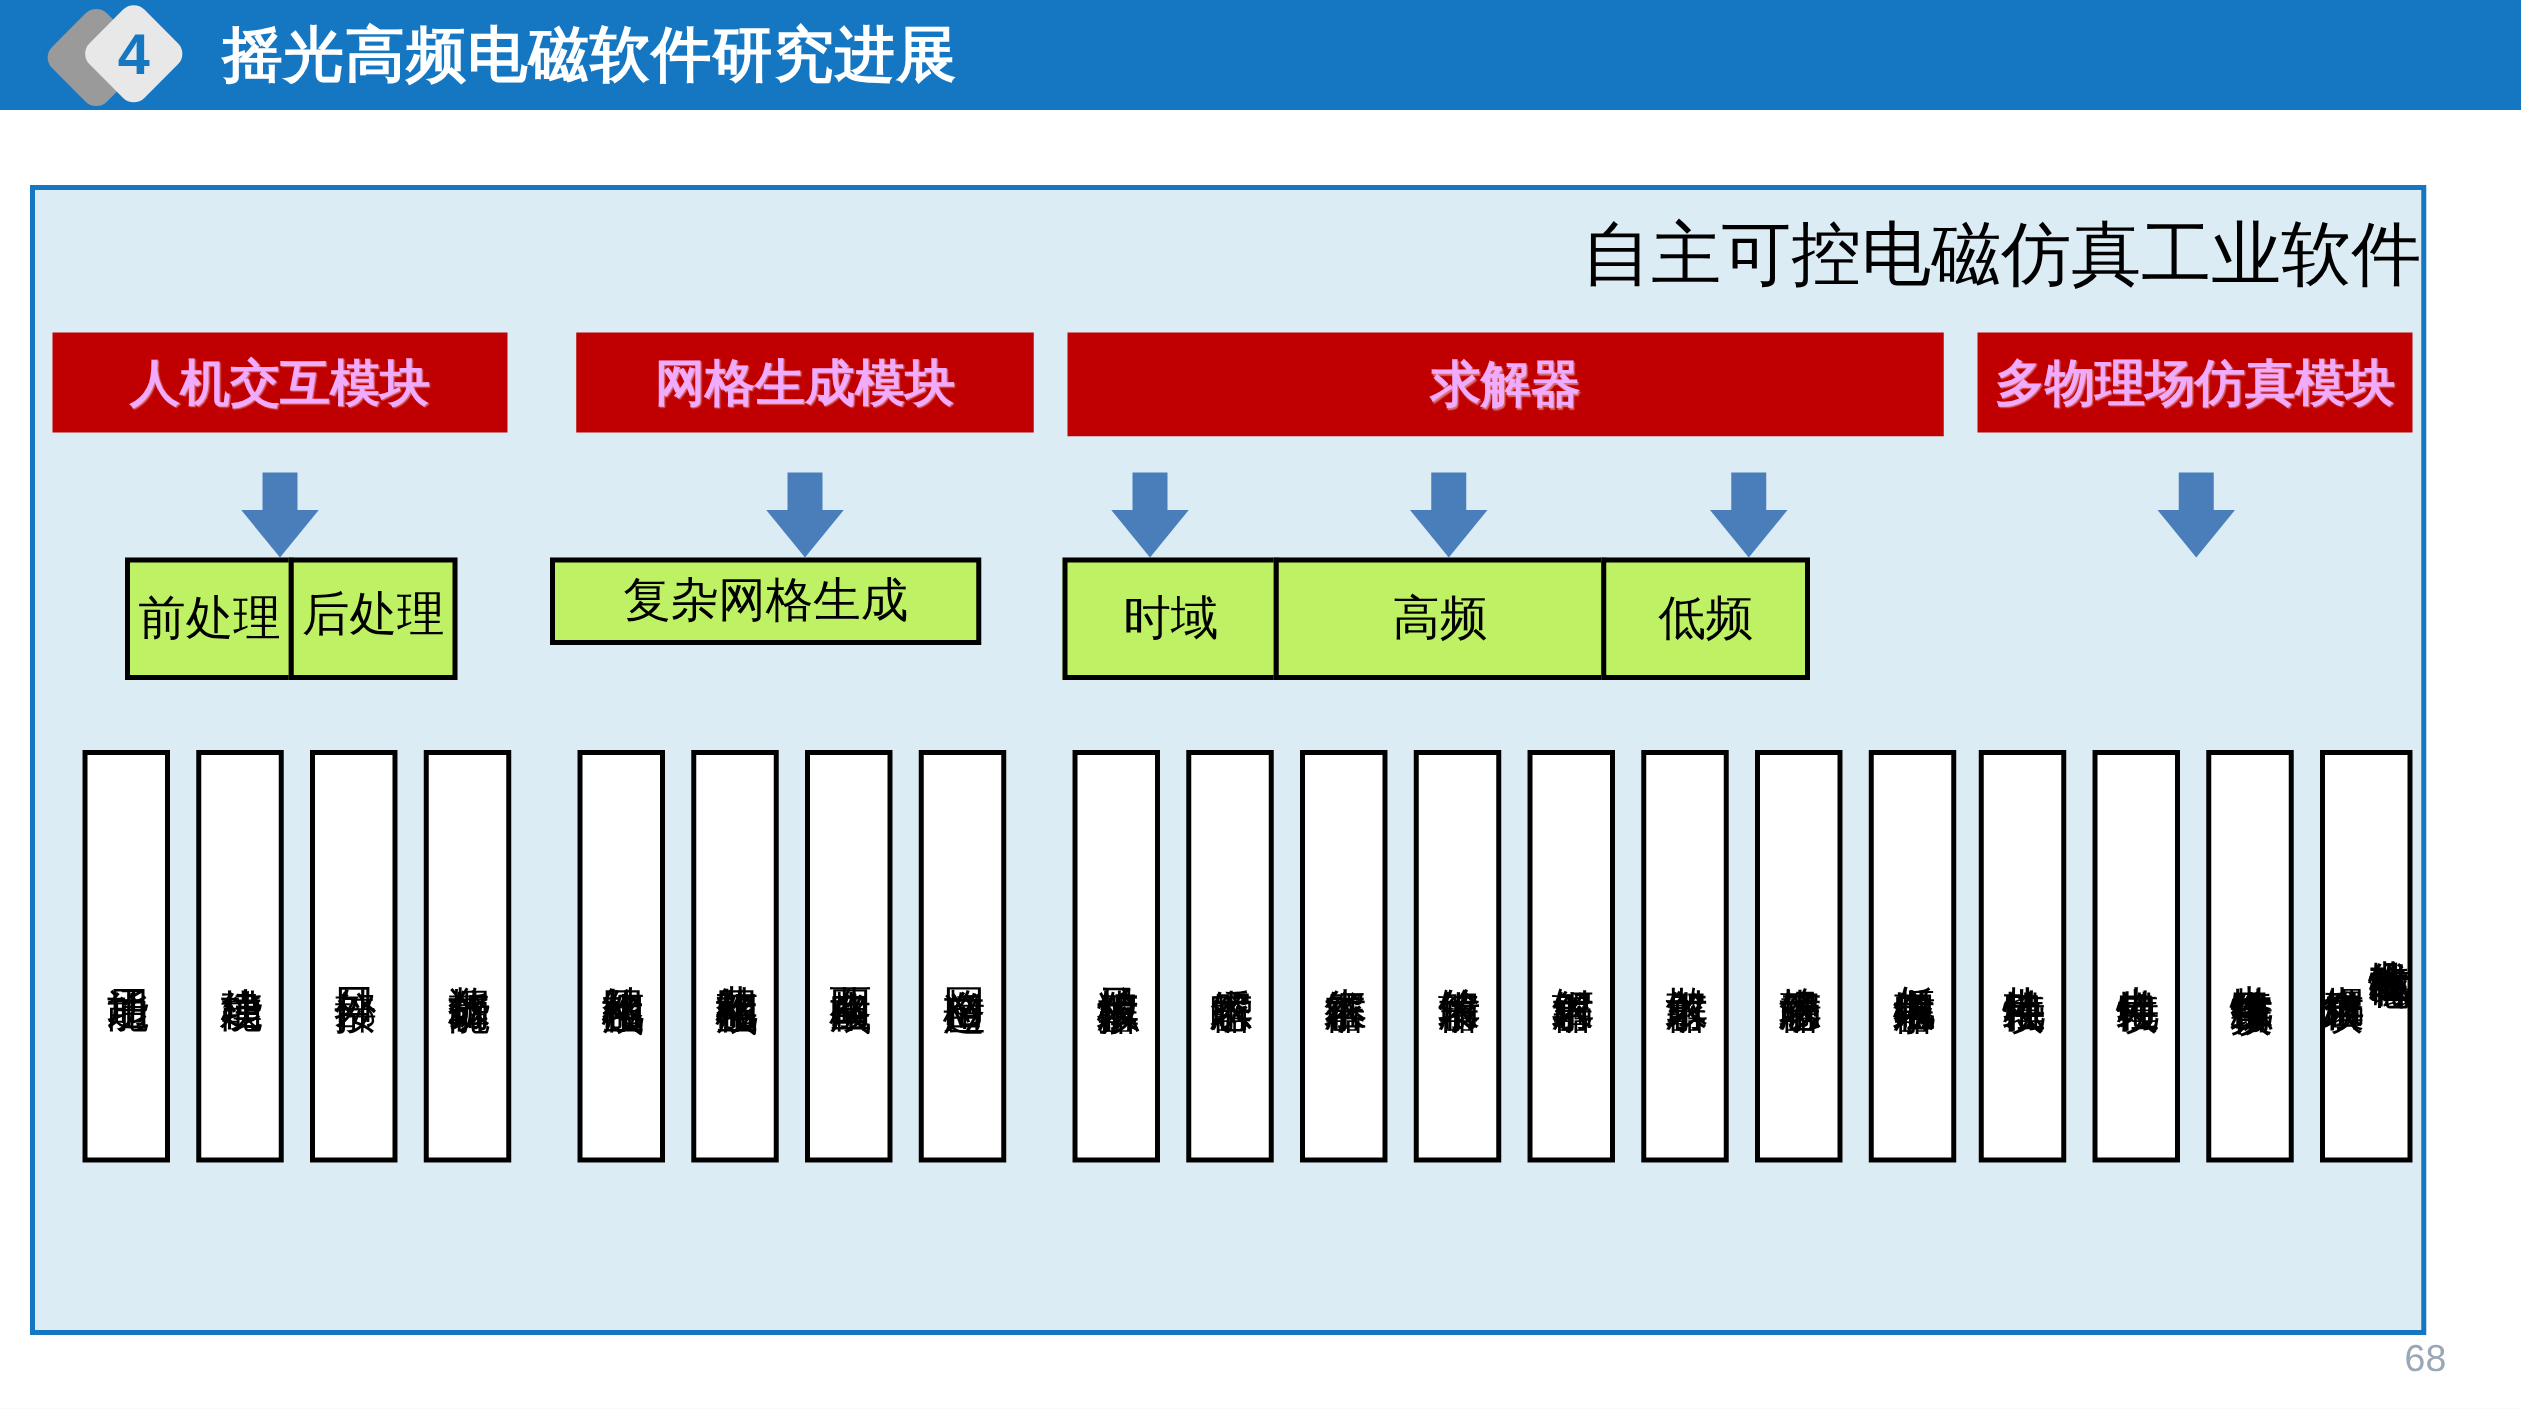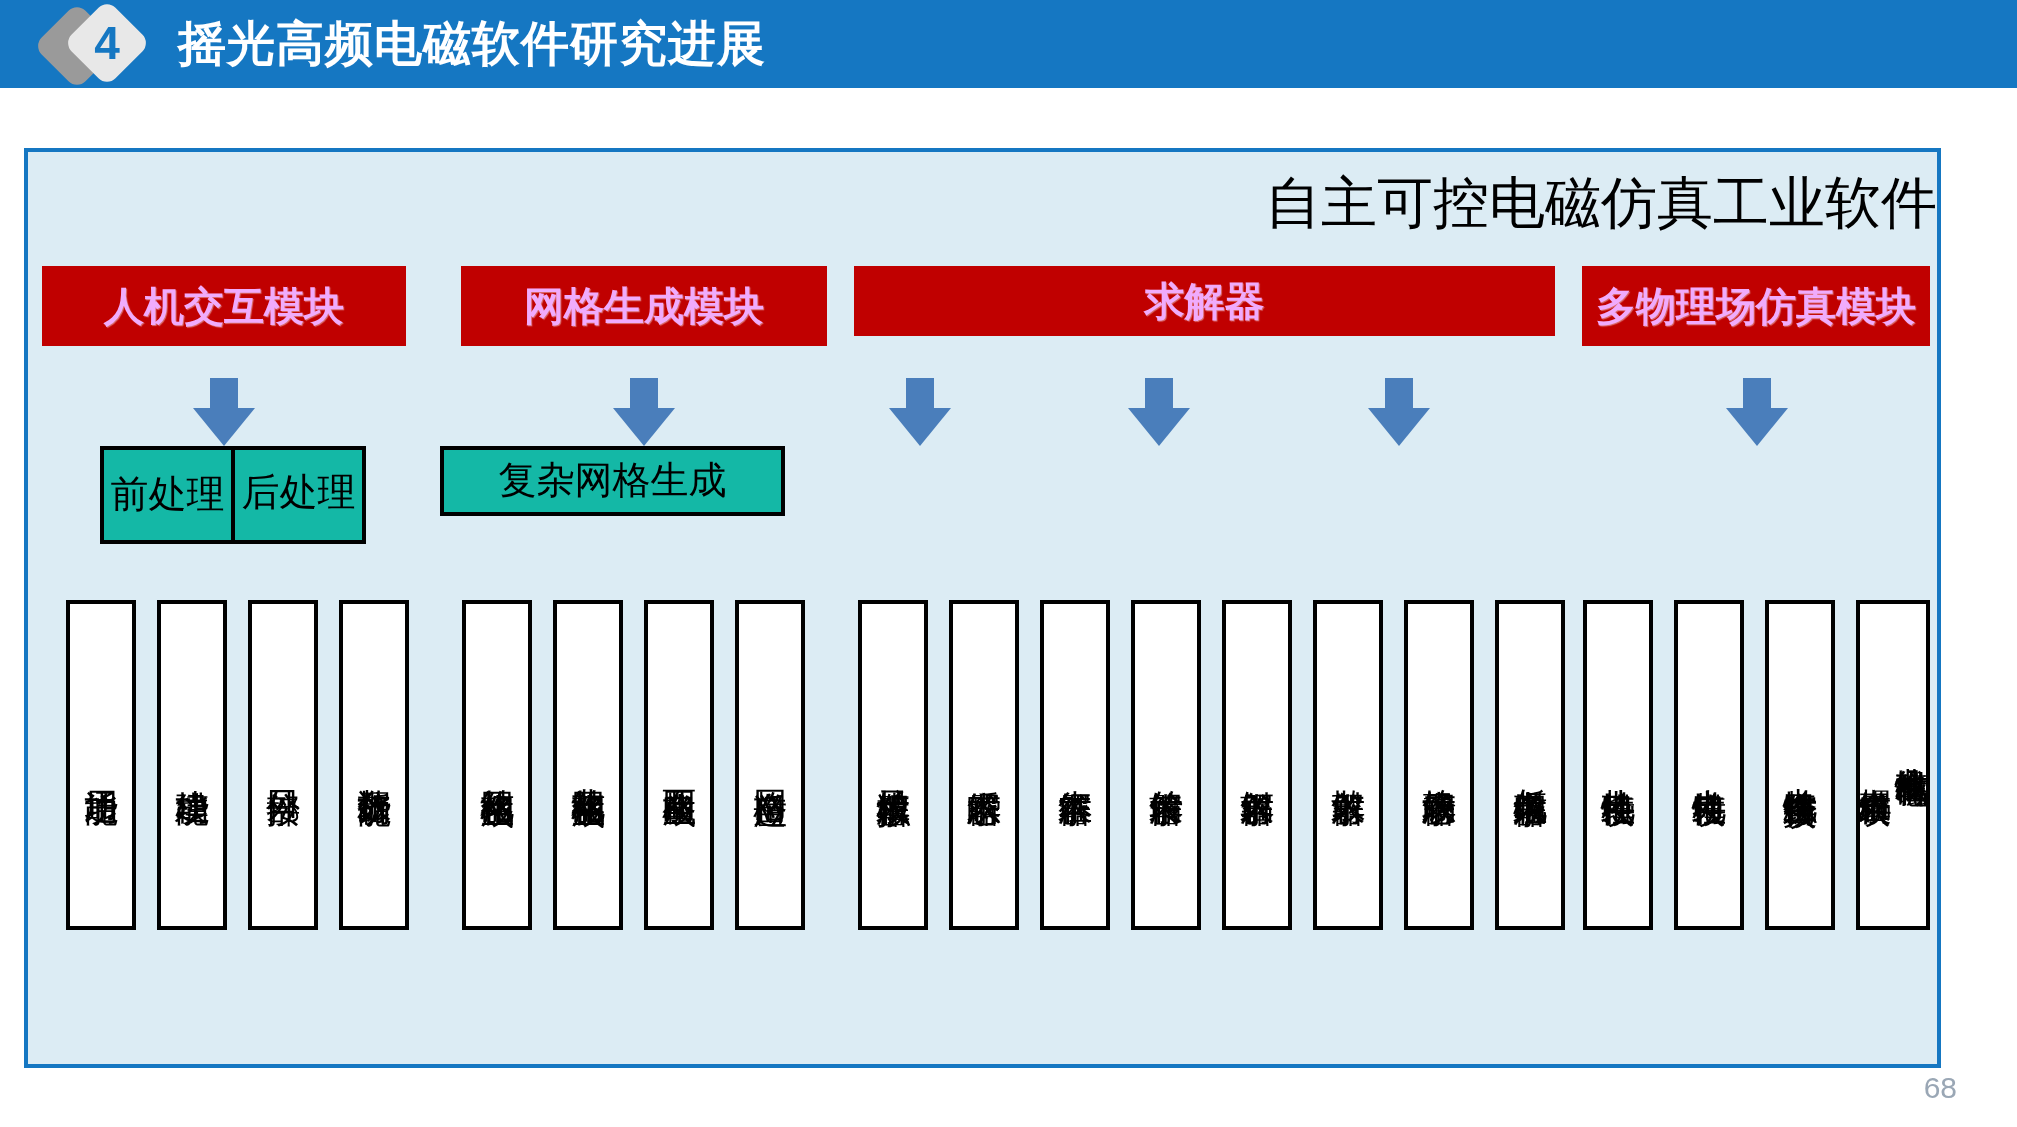--- a/index.html
+++ b/index.html
@@ -72,21 +72,21 @@
   .arrow .shaft{
     position:absolute;left:17px;top:0;width:28px;height:36px;background:#4a7ebb;
   }
   .arrow .head{
     position:absolute;left:0;top:30px;width:0;height:0;
     border-left:31px solid transparent;
     border-right:31px solid transparent;
     border-top:38px solid #4a7ebb;
   }
   .midbox{
-    background:#14b8a6;
+    background:#bef264;
     border:4px solid #000000;
     box-sizing:border-box;
     display:flex;align-items:center;justify-content:center;
     font-size:38px;color:#000;
     text-align:center;line-height:1.15;
     font-family:"DejaVu Sans","Liberation Sans",sans-serif;
   }
   .midbox + .midbox{margin-left:-4px;}
   .midgroup{position:absolute;display:flex;}
 
@@ -128,21 +128,21 @@
     <div class="num">4</div>
   </div>
   <div class="header-title">摇光高频电磁软件研究进展</div>
 </div>
 
 <div class="panel">
   <div class="panel-title">自主可控电磁仿真工业软件</div>
 
   <div class="redbox" style="left:14px;top:114px;width:364px;height:80px;">人机交互模块</div>
   <div class="redbox" style="left:433px;top:114px;width:366px;height:80px;">网格生成模块</div>
-  <div class="redbox" style="left:826px;top:114px;width:701px;height:70px;">求解器</div>
+  <div class="redbox" style="left:826px;top:114px;width:701px;height:83px;">求解器</div>
   <div class="redbox" style="left:1554px;top:114px;width:348px;height:80px;">多物理场仿真模块</div>
 
   <div class="arrow" style="left:165px;top:226px;">
     <div class="shaft"></div>
       <div class="head"></div>
     </div>
   <div class="arrow" style="left:585px;top:226px;">
     <div class="shaft"></div>
       <div class="head"></div>
     </div>
@@ -165,20 +165,25 @@
 
   <div class="midgroup" style="left:72px;top:294px;">
     <div class="midbox" style="width:135px;height:98px;">前处理</div>
     <div class="midbox" style="width:135px;height:98px;font-family:Liberation Mono, monospace;">后处理</div>
   </div>
 
   <div class="midgroup" style="left:412px;top:294px;">
     <div class="midbox" style="width:345px;height:70px;">复杂网格生成</div>
   </div>
 
+  <div class="midgroup" style="left:822px;top:294px;">
+    <div class="midbox" style="width:173px;height:98px;">时域</div>
+    <div class="midbox" style="width:266px;height:98px;">高频</div>
+    <div class="midbox" style="width:167px;height:98px;">低频</div>
+  </div>
 
 
   <div class="vbox" style="left:38px;top:448px;width:70px;height:330px;">
     <span class="vtext">通用功能</span>
     </div>
   <div class="vbox" style="left:129px;top:448px;width:70px;height:330px;">
     <span class="vtext">建模功能</span>
     </div>
   <div class="vbox" style="left:220px;top:448px;width:70px;height:330px;">
     <span class="vtext">外部接口</span>

